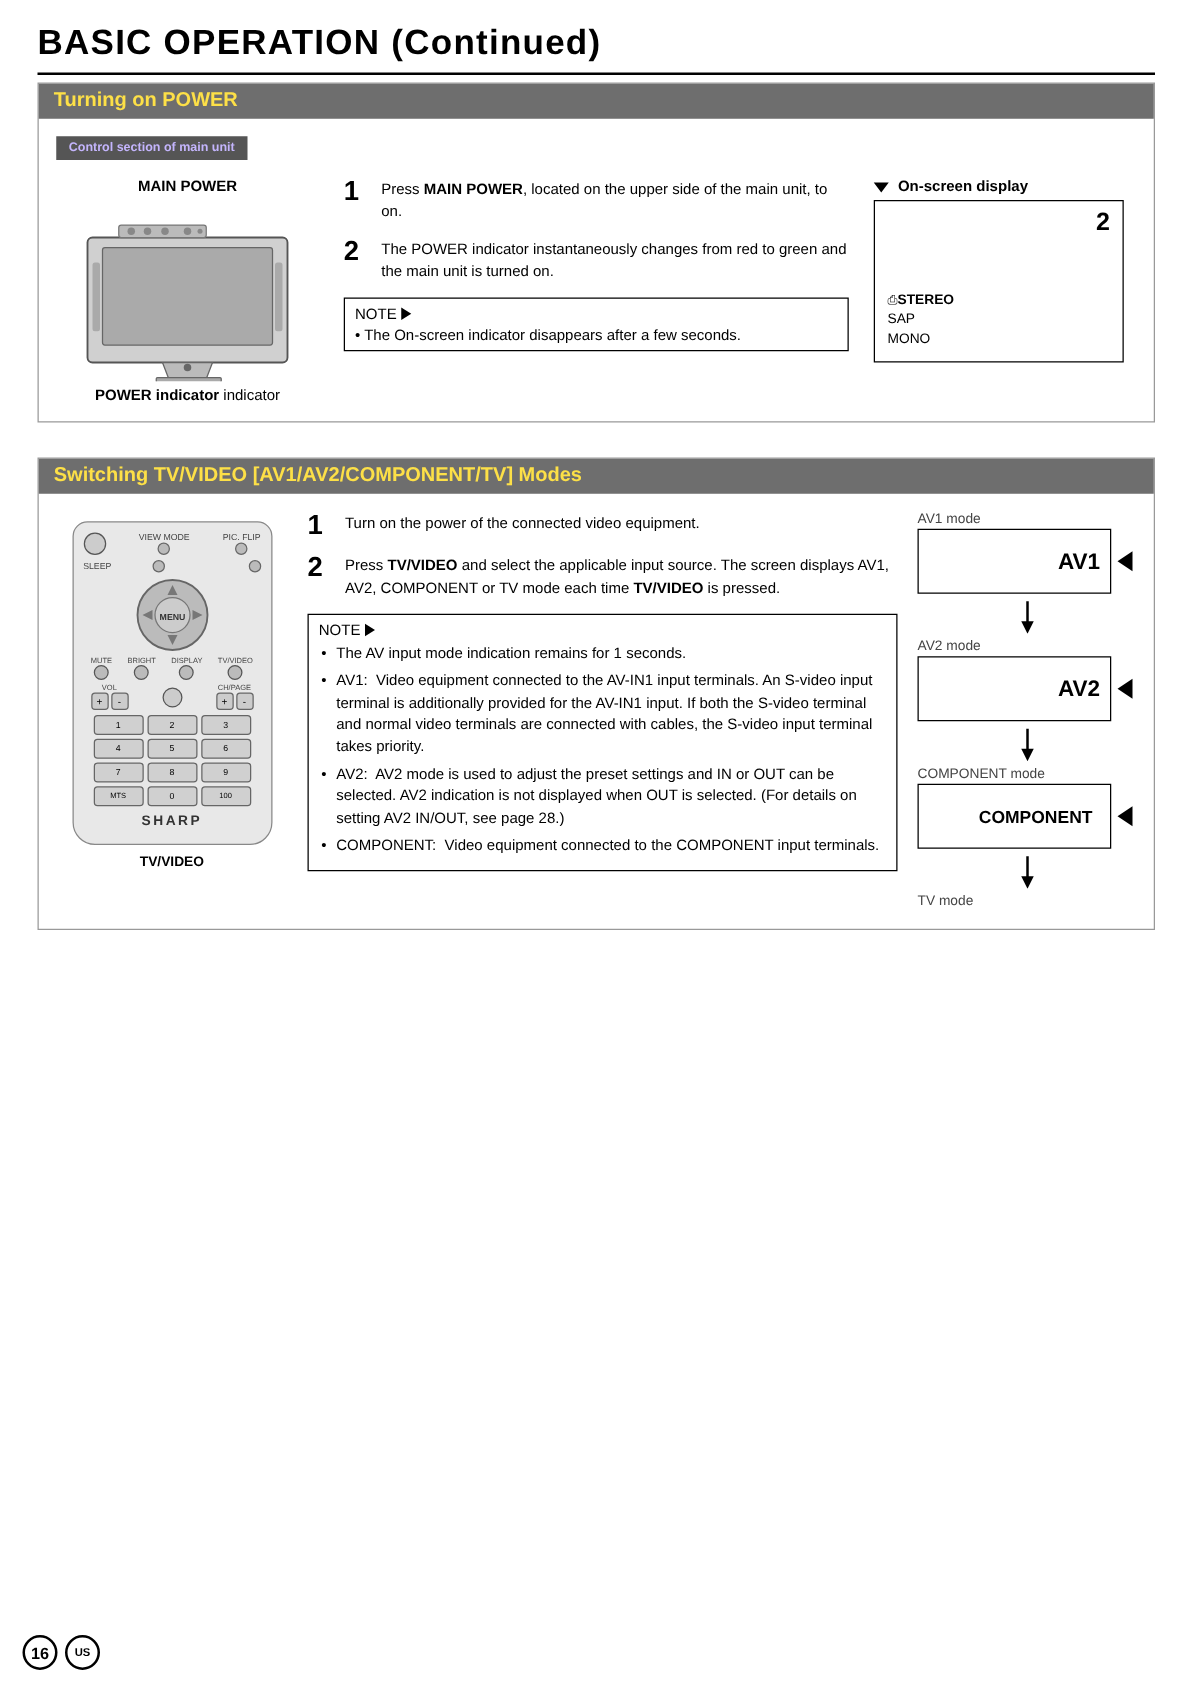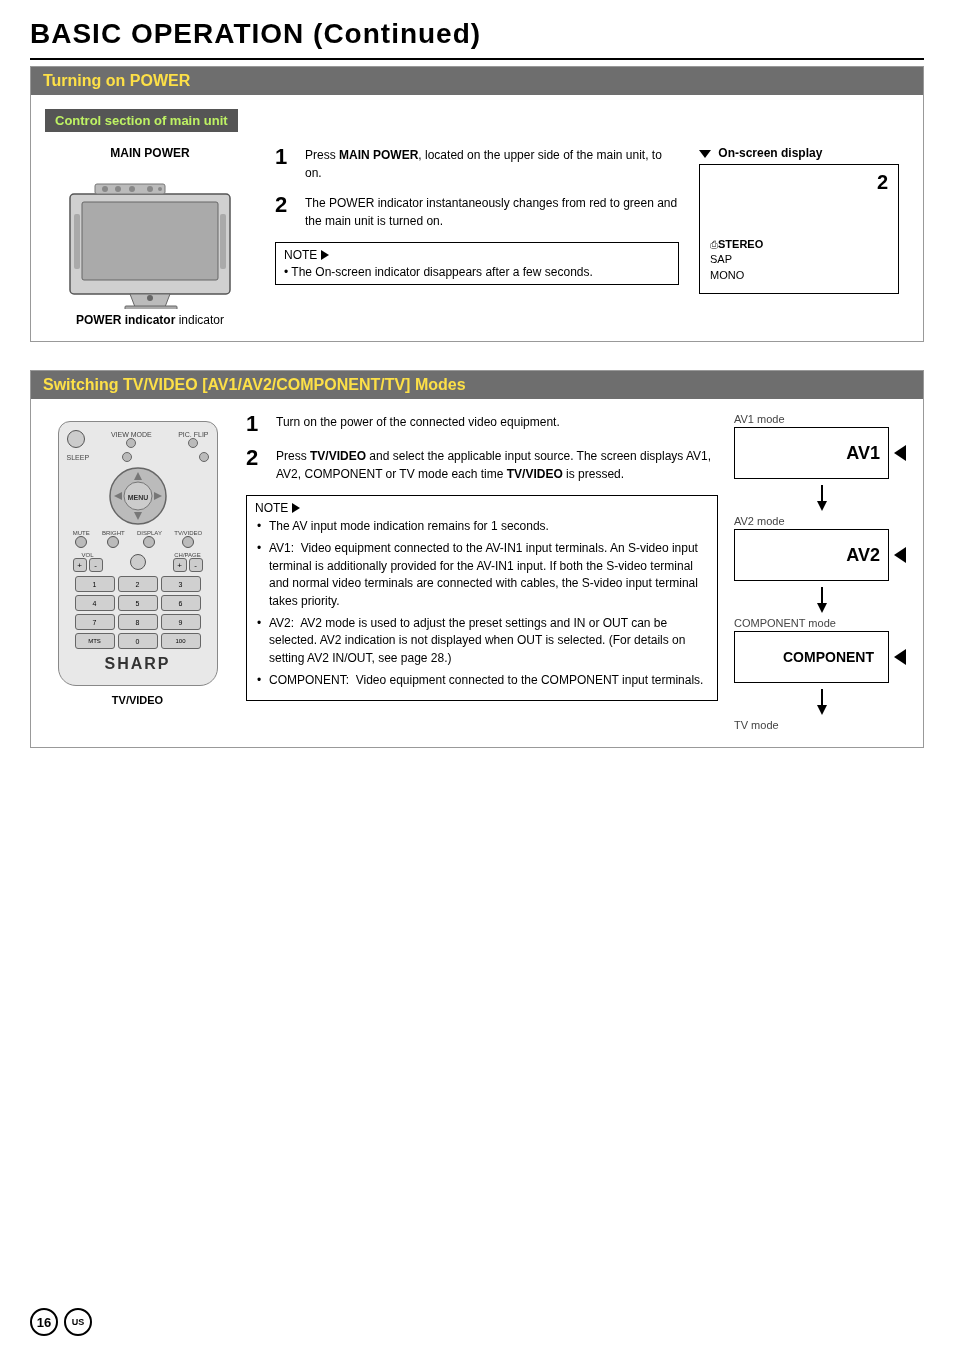--- a/index.html
+++ b/index.html
@@ -47,22 +47,22 @@
 
     .section-body {
       padding: 14px 14px 14px 14px;
       display: flex;
       flex-direction: column;
     }
 
     
     .sub-header {
       background: #555;
-      color: #bef264;
-      font-size: 13px;
+      color: #c4b5fd;
+      font-size: 10px;
       font-weight: bold;
       padding: 4px 10px;
       display: inline-block;
       margin-bottom: 14px;
       align-self: flex-start;
     }
 
     
     .power-content {
       display: flex;
@@ -277,21 +277,21 @@
       border-radius: 3px;
       border: 1px solid #666;
       background: #d0d0d0;
       display: flex;
       align-items: center;
       justify-content: center;
       font-size: 7px;
     }
 
     .sharp-logo {
-      font-size: 16px;
+      font-size: 11px;
       font-weight: bold;
       text-align: center;
       letter-spacing: 2px;
       color: #333;
       margin-top: 6px;
     }
 
     .tv-video-label {
       font-size: 11px;
       font-weight: bold;
@@ -349,21 +349,21 @@
       height: 0;
       border-top: 8px solid transparent;
       border-bottom: 8px solid transparent;
       border-right: 12px solid #000;
     }
 
     
     .page-number {
       position: absolute;
       bottom: 20px;
-      left: 30px;
+      left: 18px;
       display: flex;
       align-items: center;
       gap: 6px;
     }
 
     .page-num-circle {
       width: 28px;
       height: 28px;
       border-radius: 50%;
       border: 2px solid #000;

